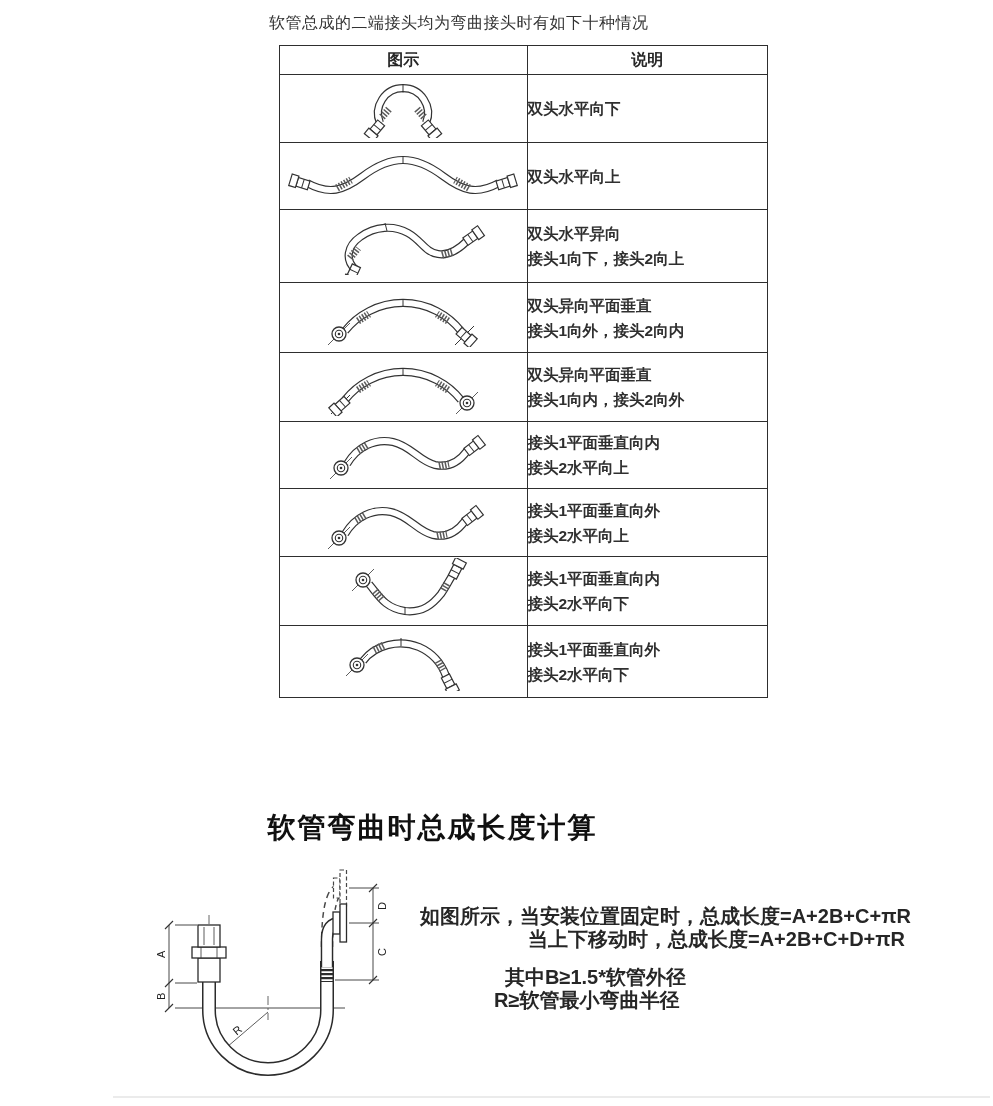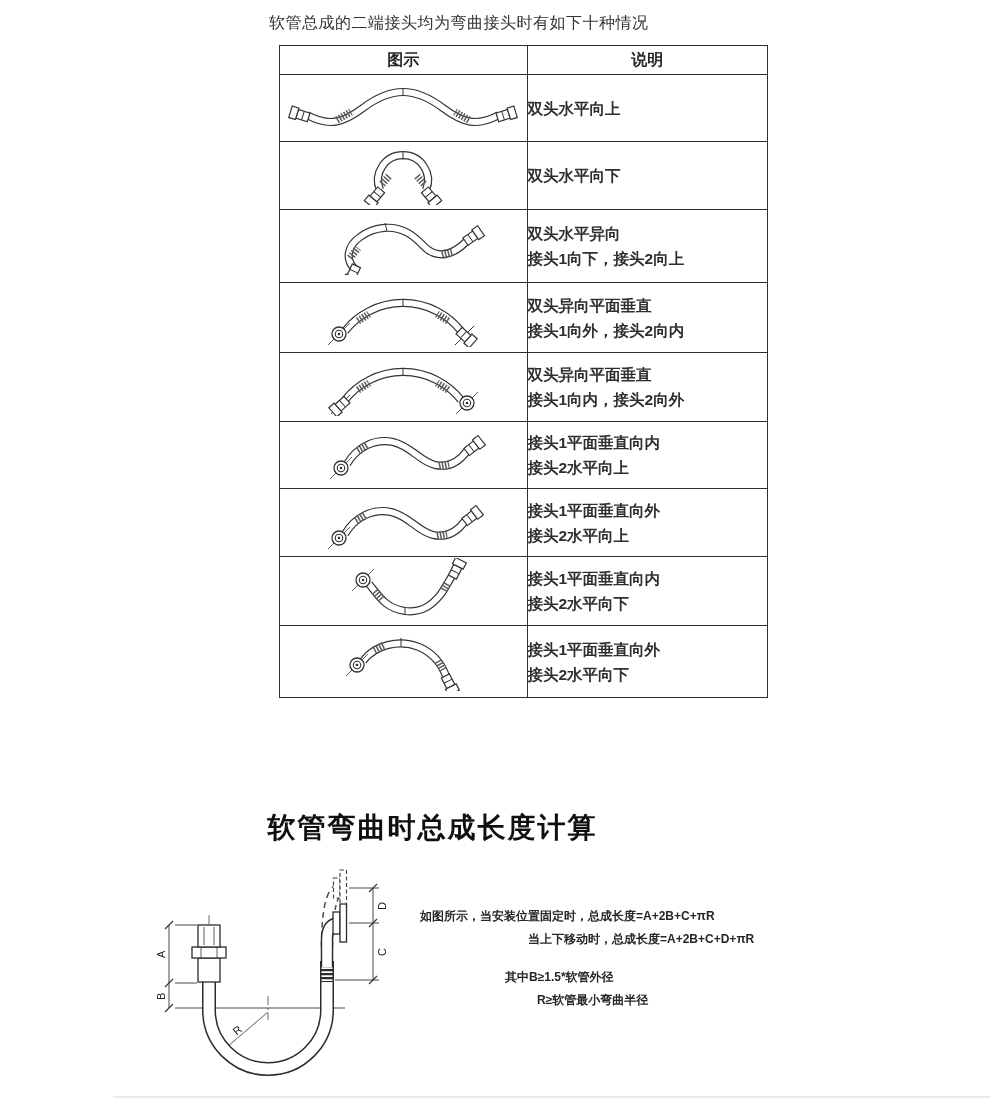--- a/index.html
+++ b/index.html
@@ -19,25 +19,25 @@
 
   
   svg.hose-d .to{stroke:#333;stroke-width:8.2;fill:none}
   svg.hose-d .ti{stroke:#fff;stroke-width:5.8;fill:none}
   svg.hose-d .col{stroke:#5a5a5a;stroke-width:7.4;fill:none;stroke-dasharray:1.5 1.5}
   svg.hose-d .tk{stroke:#333;stroke-width:1;fill:none}
 
   .section-title{position:absolute;left:0;top:809px;width:865px;text-align:center;
                  font-size:28px;font-weight:700;color:#101010;letter-spacing:2px}
 
-  .formula{position:absolute;left:420px;top:905px;font-size:12px;font-weight:600;
+  .formula{position:absolute;left:420px;top:905px;font-size:20px;font-weight:600;
            color:#262626;line-height:23px;white-space:nowrap}
   .formula .l2{margin-left:108px}
   .formula .n1{margin-left:85px;margin-top:15px}
-  .formula .n2{margin-left:117px}
+  .formula .n2{margin-left:74px}
 
   
   svg.big{position:absolute;left:130px;top:855px}
   svg.big .cl{stroke:#555;stroke-width:.9;fill:none;stroke-dasharray:9 3 2 3}
   svg.big .TO{stroke:#2b2b2b;stroke-width:14;fill:none}
   svg.big .TI{stroke:#fff;stroke-width:11;fill:none}
   svg.big .EO{stroke:#2b2b2b;stroke-width:12.5;fill:none}
   svg.big .EI{stroke:#fff;stroke-width:9.6;fill:none}
   svg.big .PO{stroke:#474747;stroke-width:12.5;fill:none;stroke-dasharray:5.5 4}
   svg.big .braid{stroke:#2b2b2b;stroke-width:14;fill:none;stroke-dasharray:2.2 1.8}
@@ -78,47 +78,47 @@
       <col style="width:247px">
       <col style="width:240px">
     </colgroup>
   <thead>
     <tr>
       <th>图示</th>
       <th>说明</th>
     </tr>
   </thead>
   <tbody id="rows">
+      <tr style="height: 68px;">
+        <td class="diag"><svg class="hose-d" width="244" height="62" viewBox="0 0 244 62">
+            <path class="to" d="M 99 47 A 25 25 0 1 1 145 47"></path>
+            <path class="ti" d="M 99 47 A 25 25 0 1 1 145 47"></path>
+            <path class="col" d="M 101 41 L 108 33"></path>
+            <path class="col" d="M 143 41 L 136 33"></path>
+            <path class="tk" d="M 122 8 L 122 16.5"></path>
+            <use href="#fit" transform="translate(95 53) rotate(130)"></use>
+            <use href="#fit" transform="translate(149 53) rotate(50)"></use>
+          </svg></td>
+        <td class="desc">
+          <div>双头水平向下</div>
+          <div></div>
+        </td>
+      </tr>
       <tr style="height: 67px;">
         <td class="diag"><svg class="hose-d" width="244" height="62" viewBox="0 0 244 62">
             <path class="to" d="M 26 40 C 48 52 62 48 82 33 C 98 21 110 17 122 17 C 134 17 146 21 162 33 C 182 48 196 52 218 40"></path>
             <path class="ti" d="M 26 40 C 48 52 62 48 82 33 C 98 21 110 17 122 17 C 134 17 146 21 162 33 C 182 48 196 52 218 40"></path>
             <path class="col" d="M 56 45 L 70 37"></path>
             <path class="col" d="M 188 45 L 174 37"></path>
             <path class="tk" d="M 122 13 L 122 21"></path>
             <use href="#fit" transform="translate(20 40) rotate(197)"></use>
             <use href="#fit" transform="translate(224 40) rotate(-17)"></use>
           </svg></td>
         <td class="desc">
           <div>双头水平向上</div>
-          <div></div>
-        </td>
-      </tr>
-      <tr style="height: 68px;">
-        <td class="diag"><svg class="hose-d" width="244" height="62" viewBox="0 0 244 62">
-            <path class="to" d="M 99 47 A 25 25 0 1 1 145 47"></path>
-            <path class="ti" d="M 99 47 A 25 25 0 1 1 145 47"></path>
-            <path class="col" d="M 101 41 L 108 33"></path>
-            <path class="col" d="M 143 41 L 136 33"></path>
-            <path class="tk" d="M 122 8 L 122 16.5"></path>
-            <use href="#fit" transform="translate(95 53) rotate(130)"></use>
-            <use href="#fit" transform="translate(149 53) rotate(50)"></use>
-          </svg></td>
-        <td class="desc">
-          <div>双头水平向下</div>
           <div></div>
         </td>
       </tr>
       <tr style="height: 73px;">
         <td class="diag"><svg class="hose-d" width="244" height="62" viewBox="0 0 244 62">
             <path class="to" d="M 74 56 C 64 47 66 33 79 24 C 94 13 113 12 127 20 C 141 28 144 39 157 41 C 168 43 177 37 186 28"></path>
             <path class="ti" d="M 74 56 C 64 47 66 33 79 24 C 94 13 113 12 127 20 C 141 28 144 39 157 41 C 168 43 177 37 186 28"></path>
             <path class="col" d="M 69 45 L 77 35"></path>
             <path class="col" d="M 161 42 L 172 39"></path>
             <path class="tk" d="M 104 10 L 106 18"></path>

